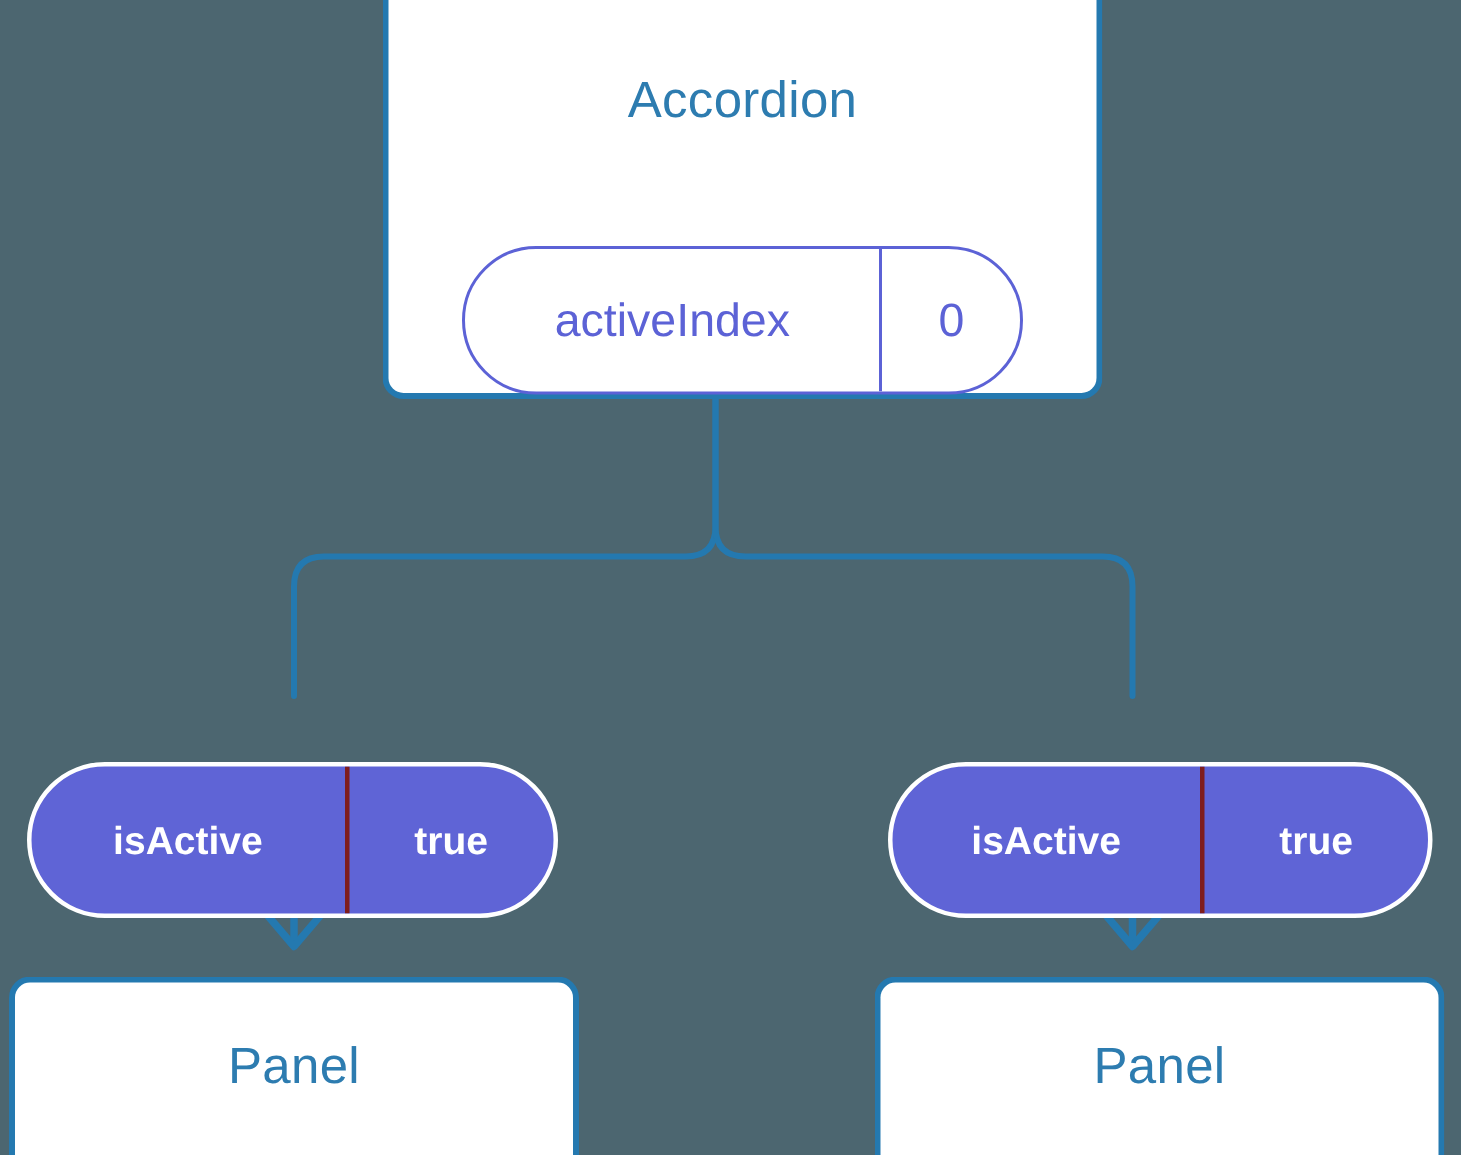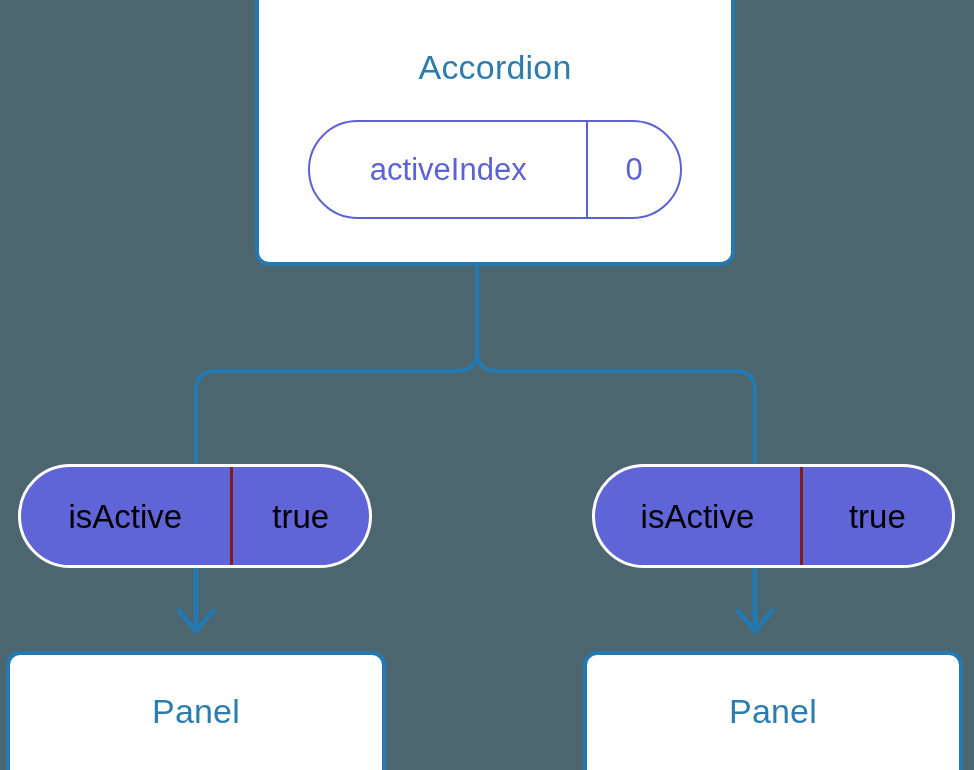--- a/index.html
+++ b/index.html
@@ -73,20 +73,21 @@
   #panel-right { left: 583px; }
 
   
   .pill {
     position: absolute;
     display: flex;
     align-items: stretch;
     box-sizing: border-box;
     border-radius: 999px;
     overflow: hidden;
+    margin-top: 44px;
   }
   .pill-key, .pill-val {
     display: flex;
     align-items: center;
     justify-content: center;
     white-space: nowrap;
     line-height: 1;
   }
 
   
@@ -103,22 +104,23 @@
     border-left: 2px solid #5c62d6;
   }
 
   
   .pill-filled {
     border: 3px solid #ffffff;
     background: #5f64d6;
   }
   .pill-filled .pill-key,
   .pill-filled .pill-val {
-    color: #000000;
-    font-size: 33px;
+    color: #ffffff;
+    font-size: 26px;
+    font-weight: bold;
   }
   .pill-filled .pill-val {
     border-left: 3px solid #7f1d1d;
   }
 
   #active-index-pill {
     left: 308px;
     top: 120px;
     width: 374px;
     height: 99px;

